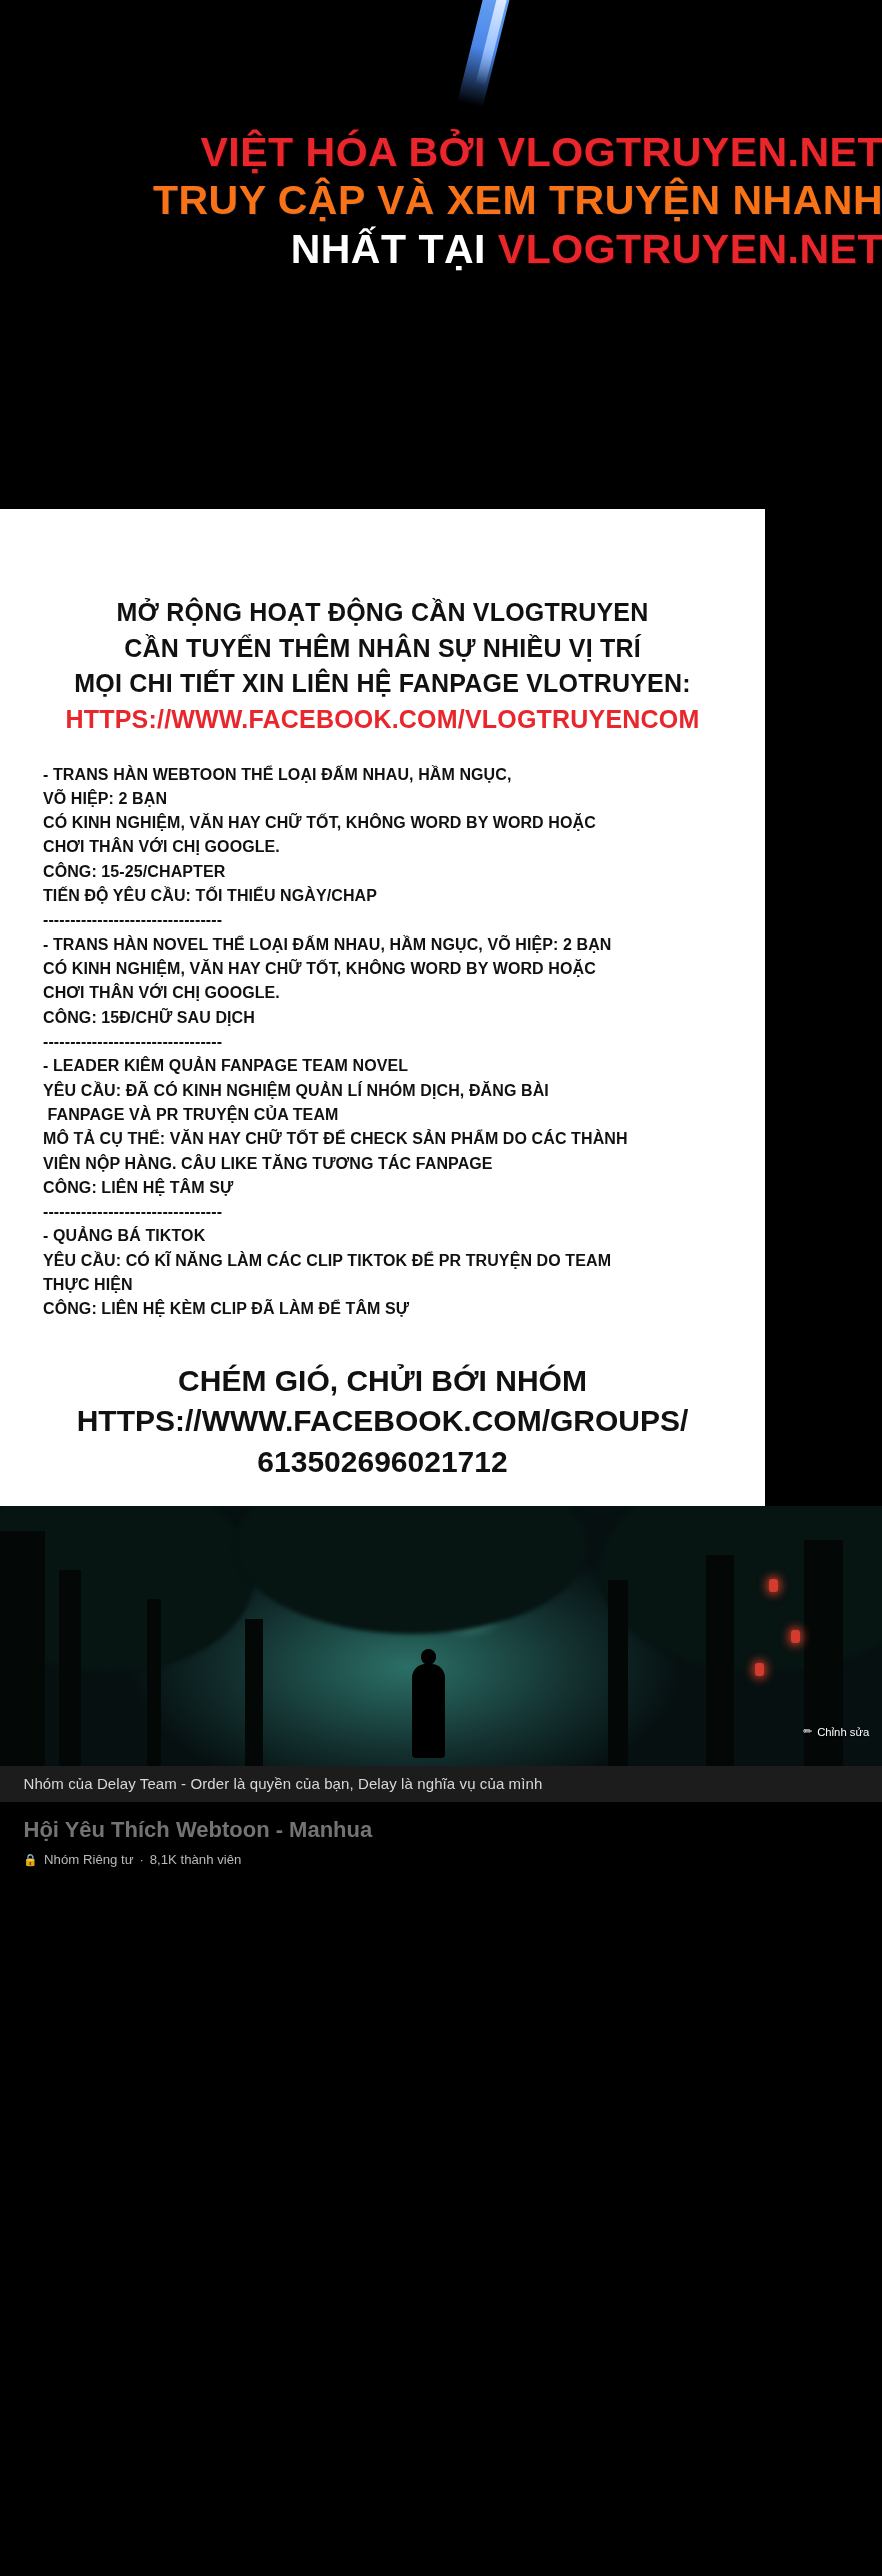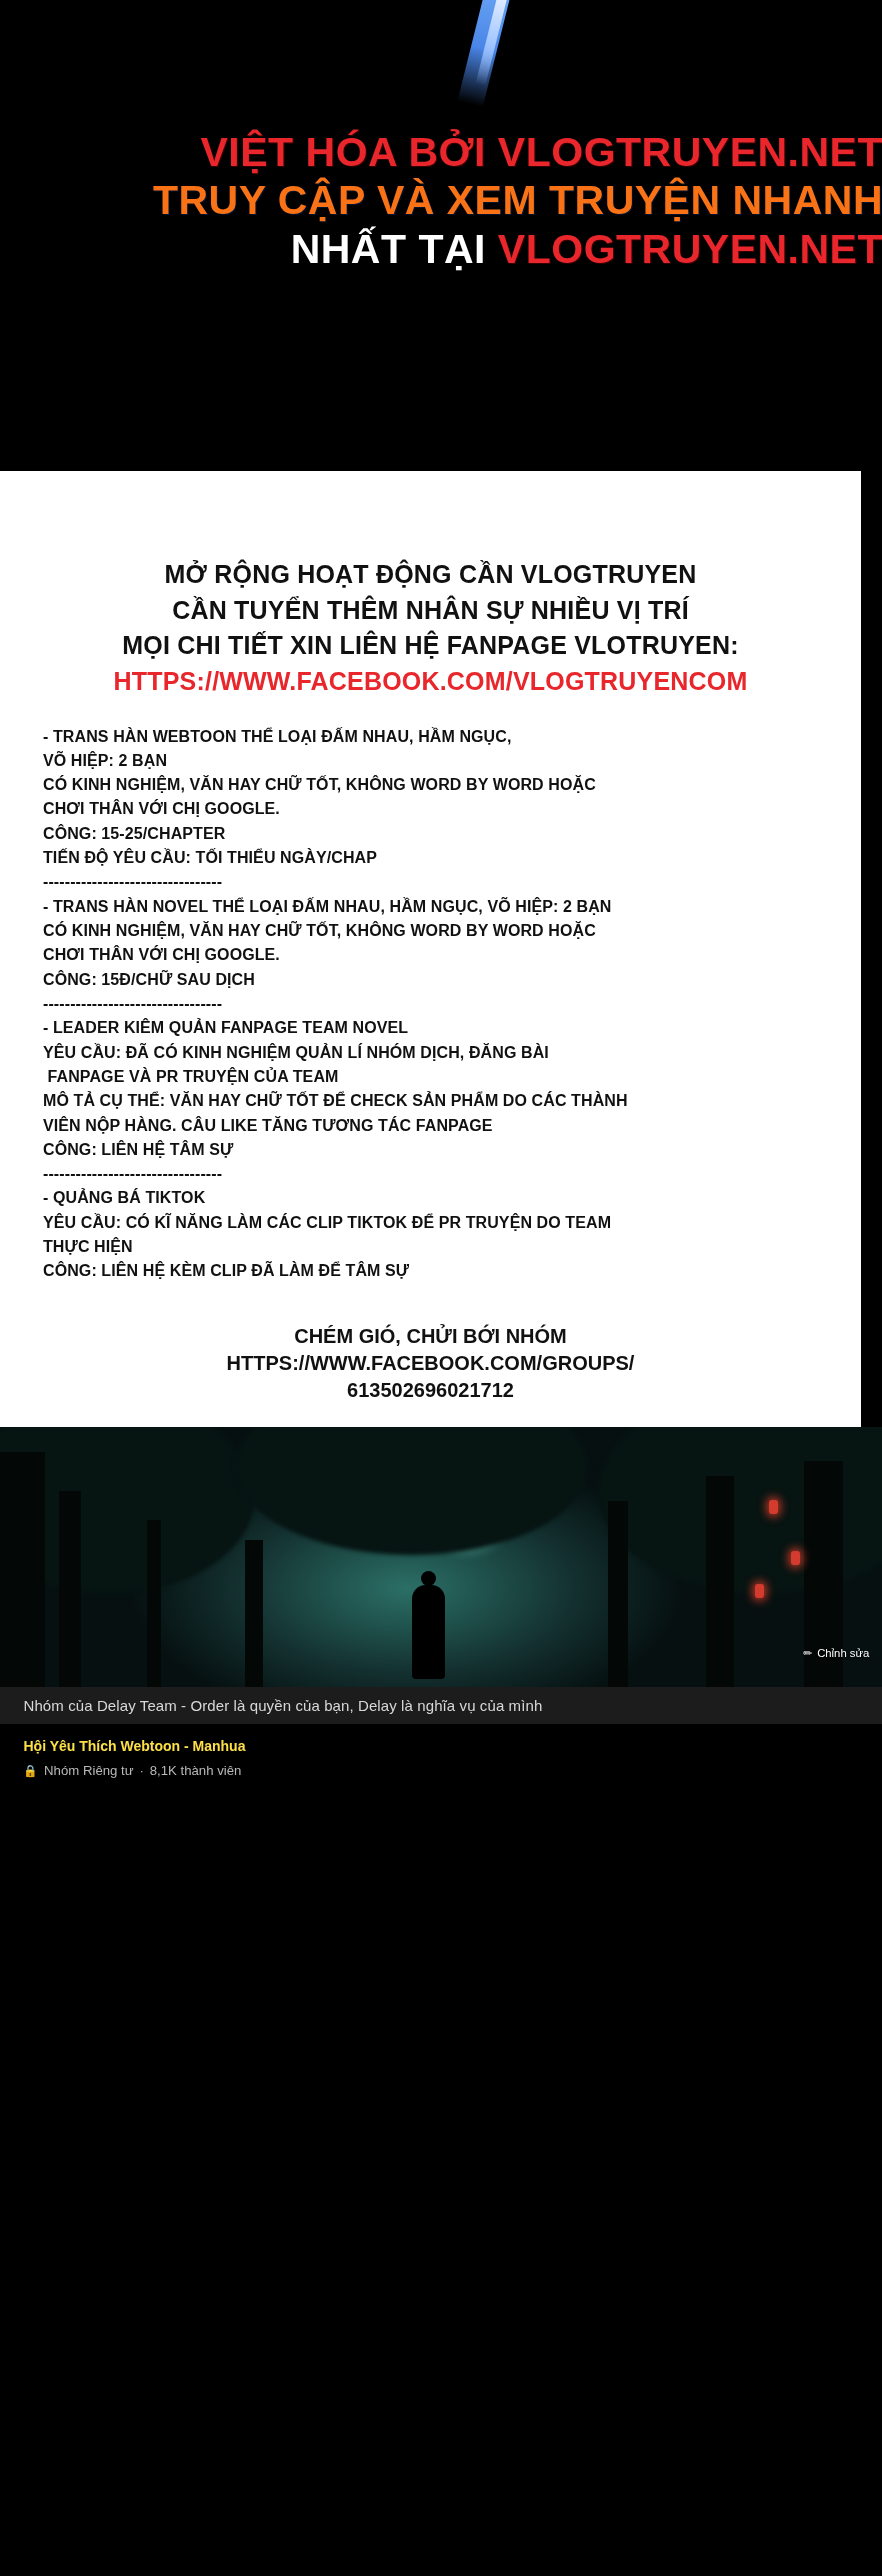--- a/index.html
+++ b/index.html
@@ -49,25 +49,26 @@
     letter-spacing:0.5px;
   }
   .banner-line { white-space:nowrap; }
   .t-red  { color:#e8262b; text-shadow:0 0 2px #000, 1px 1px 0 #4a0000; }
   .t-blue { color:#f97316; text-shadow:0 0 2px #000, 1px 1px 0 #001a45; }
   .t-white{ color:#ffffff; }
 
   
   .sheet {
     position:relative;
-    width:861px;
+    width:765px;
     background:#ffffff;
     color:#111;
     padding-top:86px;
     padding-bottom:23.5px;
+    margin-top:38px;
   }
 
   .headline {
     text-align:center;
     font-family:"Liberation Sans", sans-serif;
     font-weight:bold;
     font-size:25px;
     line-height:1.42;
     letter-spacing:0.2px;
     color:#111;
@@ -87,21 +88,21 @@
     color:#111;
     letter-spacing:0.1px;
   }
   .body-block p { margin:0; white-space:pre-wrap; }
 
   .footer-cta {
     margin-top:39px;
     text-align:center;
     font-family:"Liberation Sans", sans-serif;
     font-weight:bold;
-    font-size:20px;
+    font-size:30px;
     line-height:1.35;
     color:#111;
   }
 
   
   .fb-card {
     position:relative;
     width:883px;
     background:#000;
   }
@@ -171,23 +172,23 @@
     letter-spacing:0.1px;
   }
   .fb-meta {
     width:883px;
     background:#000;
     padding:13.7px 23.5px 19.6px 23.5px;
   }
   .fb-title {
     font-family:"Liberation Sans", sans-serif;
     font-weight:bold;
-    font-size:14px;
+    font-size:22px;
     line-height:1.3;
-    color:#fde047;
+    color:#737373;
   }
   .fb-sub {
     margin-top:7.8px;
     display:flex; align-items:center; gap:5.9px;
     font-size:13.2px;
     color:#b9b9b9;
     font-family:"Liberation Sans", sans-serif;
   }
   .lock { font-size:11.8px; color:#cfcfcf; }
 </style>

